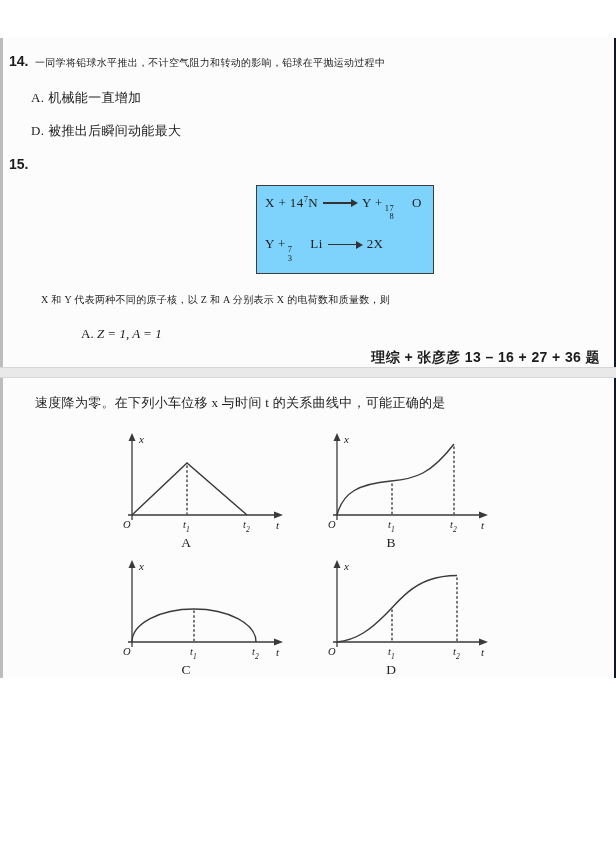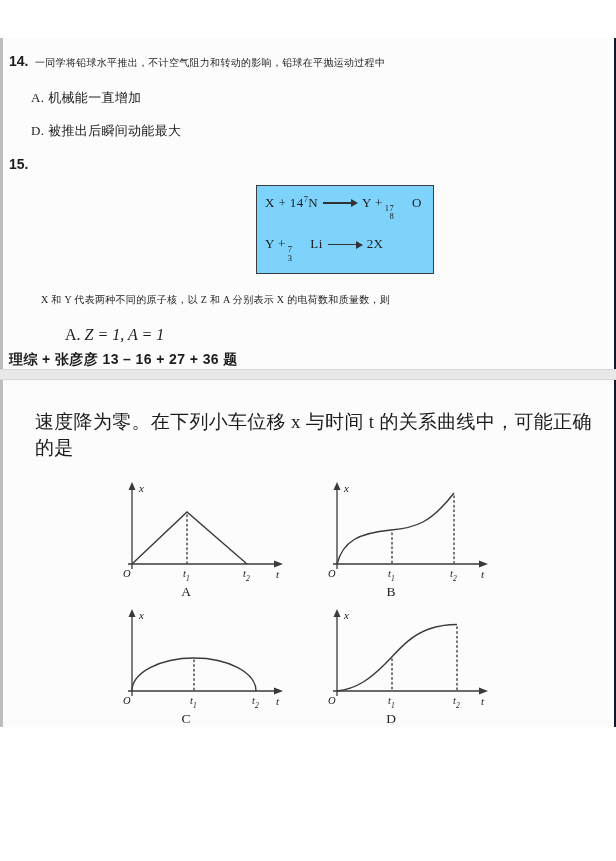--- a/index.html
+++ b/index.html
@@ -29,21 +29,21 @@
   .qrow { display:flex; align-items:baseline; margin-top:8px; }
   .qnum {
     font-weight:bold;
     font-size:14px;
     width:26px;
     flex:0 0 26px;
     text-align:left;
     font-family:"Liberation Sans", sans-serif;
   }
   .stem { font-size:10px; line-height:22px; letter-spacing:0.3px; }
-  .stem2 { margin-left:26px; margin-top:15px; font-size:19px; letter-spacing:0.3px; }
+  .stem2 { margin-left:26px; margin-top:2px; font-size:13px; letter-spacing:0.3px; }
   .opts14 { margin-left:22px; }
   .opt { font-size:13px; margin-top:15px; letter-spacing:0.3px; }
   .opt .olabel { font-family:"Liberation Serif", serif; margin-right:4px; }
   .math { font-style:italic; font-family:"Liberation Serif", serif; }
   .eqwrap { margin-left:247px; margin-top:13px; }
   .eqbox {
     display:inline-block;
     border:1.5px solid #3c3c3c;
     padding:8px 11px 10px 8px;
     background:#7dd3fc;
@@ -66,24 +66,24 @@
     width:33px; height:1.6px; background:#333;
     vertical-align:3px; margin:0 6px 0 5px;
   }
   .rxn-arrow::after {
     content:""; position:absolute; right:-2px; top:-3.2px;
     border-left:7px solid #333;
     border-top:4px solid transparent;
     border-bottom:4px solid transparent;
   }
   .followup { margin-left:32px; margin-top:19px; font-size:10px; letter-spacing:0.3px; }
-  .optrow15 { display:flex; margin-left:56px; margin-top:19px; font-size:16px; }
+  .optrow15 { display:flex; margin-left:72px; margin-top:19px; font-size:13px; }
   .optrow15 .opt15 { width:153px; }
   .banner {
-    text-align:left;
+    text-align:right;
     font-weight:bold;
     font-size:14px;
     margin-top:7px;
     letter-spacing:0.4px;
     font-family:"Liberation Sans", sans-serif;
   }
   .graphs {
     display:grid;
     grid-template-columns:205px 205px;
     margin-left:103px;

